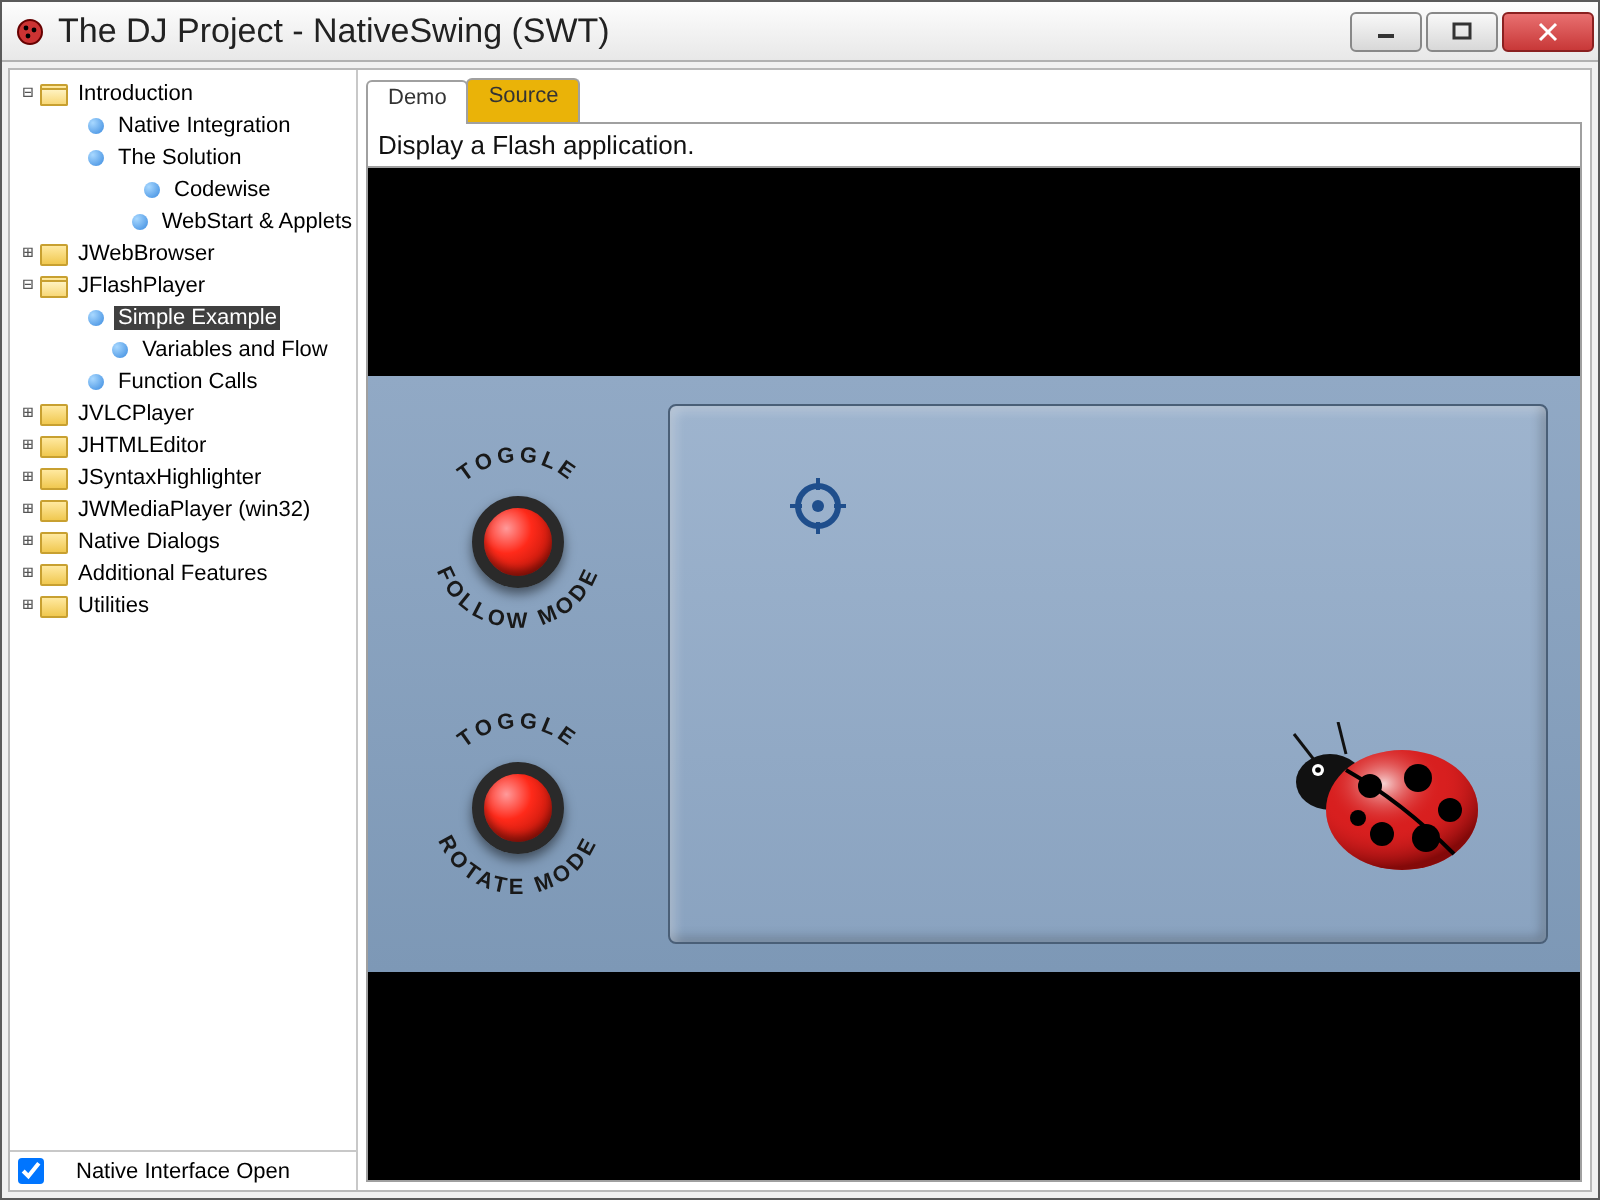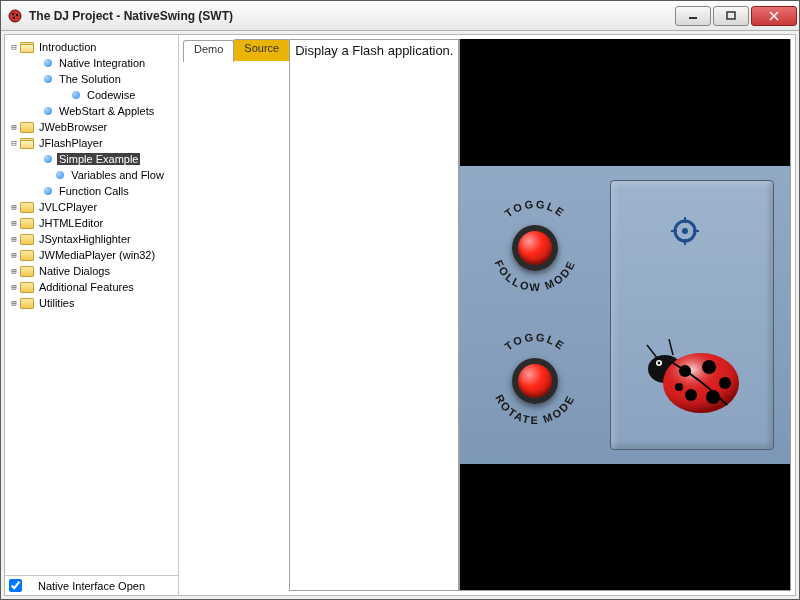--- a/index.html
+++ b/index.html
@@ -1,36 +1,36 @@
 <!DOCTYPE html>
 <html><head>
 <meta charset="utf-8">
 <style>
 * { box-sizing: border-box; margin: 0; padding: 0; }
 body { font-family: "Segoe UI", Tahoma, sans-serif; font-size: 11px; background: #fff; overflow: hidden; }
 .window { width: 800px; height: 600px; border: 1px solid #5a5a5a; display: flex; flex-direction: column; background: #f0f0f0; }
 .titlebar { height: 30px; background: linear-gradient(#fdfdfd,#e8e8e8); border-bottom: 1px solid #b0b0b0; display: flex; align-items: center; padding: 0 2px 0 6px; }
 .titlebar .appicon { width:16px; height:16px; margin-right:6px; }
-.titlebar .title { flex:1; color:#222; font-size:12px;font-weight:bold; }
+.titlebar .title { flex:1; color:#222; font-size:17px; }
 .winbtns { display:flex; gap:0; }
 .winbtn { width:36px; height:20px; border:1px solid #888; background:linear-gradient(#f8f8f8,#d8d8d8); border-radius:3px; margin-left:2px; display:flex; align-items:center; justify-content:center; font-size:10px; color:#333; cursor:default; }
 .winbtn.close { background:linear-gradient(#e87070,#c83838); border-color:#8a2020; color:#fff; width:46px; }
 .content { flex:1; display:flex; border:1px solid #b8b8b8; margin:3px; background:#fff; min-height:0; }
 .sidebar { width:174px; border-right:1px solid #c8c8c8; display:flex; flex-direction:column; overflow:auto; }
 .tree { flex:1; padding:4px 0; overflow:auto; }
 .tree-row { display:flex; align-items:center; height:16px; padding-left:4px; white-space:nowrap; cursor:default; }
 .tree-row .exp { width:10px; text-align:center; color:#555; font-size:9px; font-family:monospace; margin-right:1px; }
 .tree-row.selected .lbl { background:#404040; color:#fff; }
 .tree-row .lbl { padding:0 2px; color:#000; }
 .folder-icon { width:14px; height:11px; margin-right:3px; background:linear-gradient(#ffe9a0,#f0c850); border:1px solid #c8a030; border-radius:1px; position:relative; }
 .folder-icon.open::before { content:""; position:absolute; left:-1px; right:-1px; bottom:-1px; height:7px; background:linear-gradient(#fff2c0,#f8d878); border:1px solid #c8a030; border-radius:1px; }
 .bullet-icon { width:8px; height:8px; border-radius:50%; background:radial-gradient(circle at 30% 30%,#a8d8ff,#3a8adf); margin:0 5px 0 2px; }
 .statusrow { border-top:1px solid #c8c8c8; padding:3px 4px; display:flex; align-items:center; gap:16px; }
 .statusrow input { margin:0; }
-.main { flex:1; display:flex; flex-direction:row; padding:4px; min-width:0; }
+.main { flex:1; display:flex; flex-direction:column; padding:4px; min-width:0; }
 .tabs { display:flex; height:22px; }
 .tab { border:1px solid #a0a0a0; border-bottom:none; padding:2px 10px; background:#eab308; border-top-left-radius:3px; border-top-right-radius:3px; margin-right:-1px; color:#333; cursor:default; position:relative; z-index:0; }
 .tab.active { background:#fff; z-index:2; top:1px; }
 .desc { border:1px solid #a0a0a0; background:#fff; padding:3px 5px; font-size:13px; color:#111; position:relative; z-index:1; }
 .flash-area { flex:1; background:#000; margin-top:0; display:flex; flex-direction:column; border:1px solid #a0a0a0; border-top:none; }
 .black-bar { flex:1; background:#000; }
 .stage { height:298px; background:linear-gradient(#91a9c5,#7d98b6); display:flex; align-items:stretch; position:relative; }
 .ctrl-col { width:150px; display:flex; flex-direction:column; justify-content:space-around; align-items:center; padding:16px 0; }
 .play-area { flex:1; margin:14px 16px 14px 0; background:linear-gradient(#9eb4ce,#8aa3c0); border:1px solid #4a5f77; border-radius:4px; position:relative; box-shadow: inset 2px 2px 6px rgba(255,255,255,0.35), inset -2px -2px 6px rgba(0,0,0,0.25); }
 .redbtn { width:46px; height:46px; border-radius:50%; background:radial-gradient(circle at 33% 30%,#ff9a9a 0%,#ff2a1a 38%,#9a0c02 100%); border:6px solid #2a2a2a; box-shadow:0 3px 6px rgba(0,0,0,0.5), inset 0 -3px 4px rgba(0,0,0,0.4); cursor:pointer; }
@@ -90,21 +90,21 @@
           <div class="tree-row" style="padding-left: 26px;">
             <span class="exp"></span>
             <span class="bullet-icon"></span>
             <span class="lbl">The Solution</span>
           </div>
           <div class="tree-row" style="padding-left: 26px; margin-left: 28px;">
             <span class="exp"></span>
             <span class="bullet-icon"></span>
             <span class="lbl">Codewise</span>
           </div>
-          <div class="tree-row" style="padding-left: 26px;">
+          <div class="tree-row" style="padding-left: 26px; justify-content: flex-end;">
             <span class="exp"></span>
             <span class="bullet-icon"></span>
             <span class="lbl">WebStart &amp; Applets</span>
           </div>
           <div class="tree-row" style="padding-left: 4px;">
             <span class="exp">⊞</span>
             <span class="folder-icon"></span>
             <span class="lbl">JWebBrowser</span>
           </div>
           <div class="tree-row" style="padding-left: 4px;">

